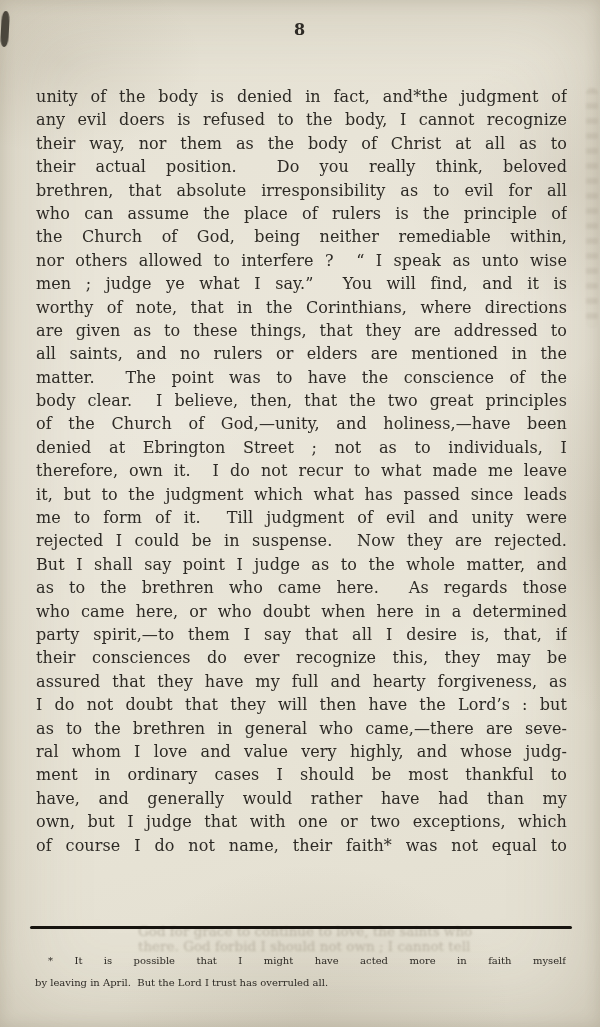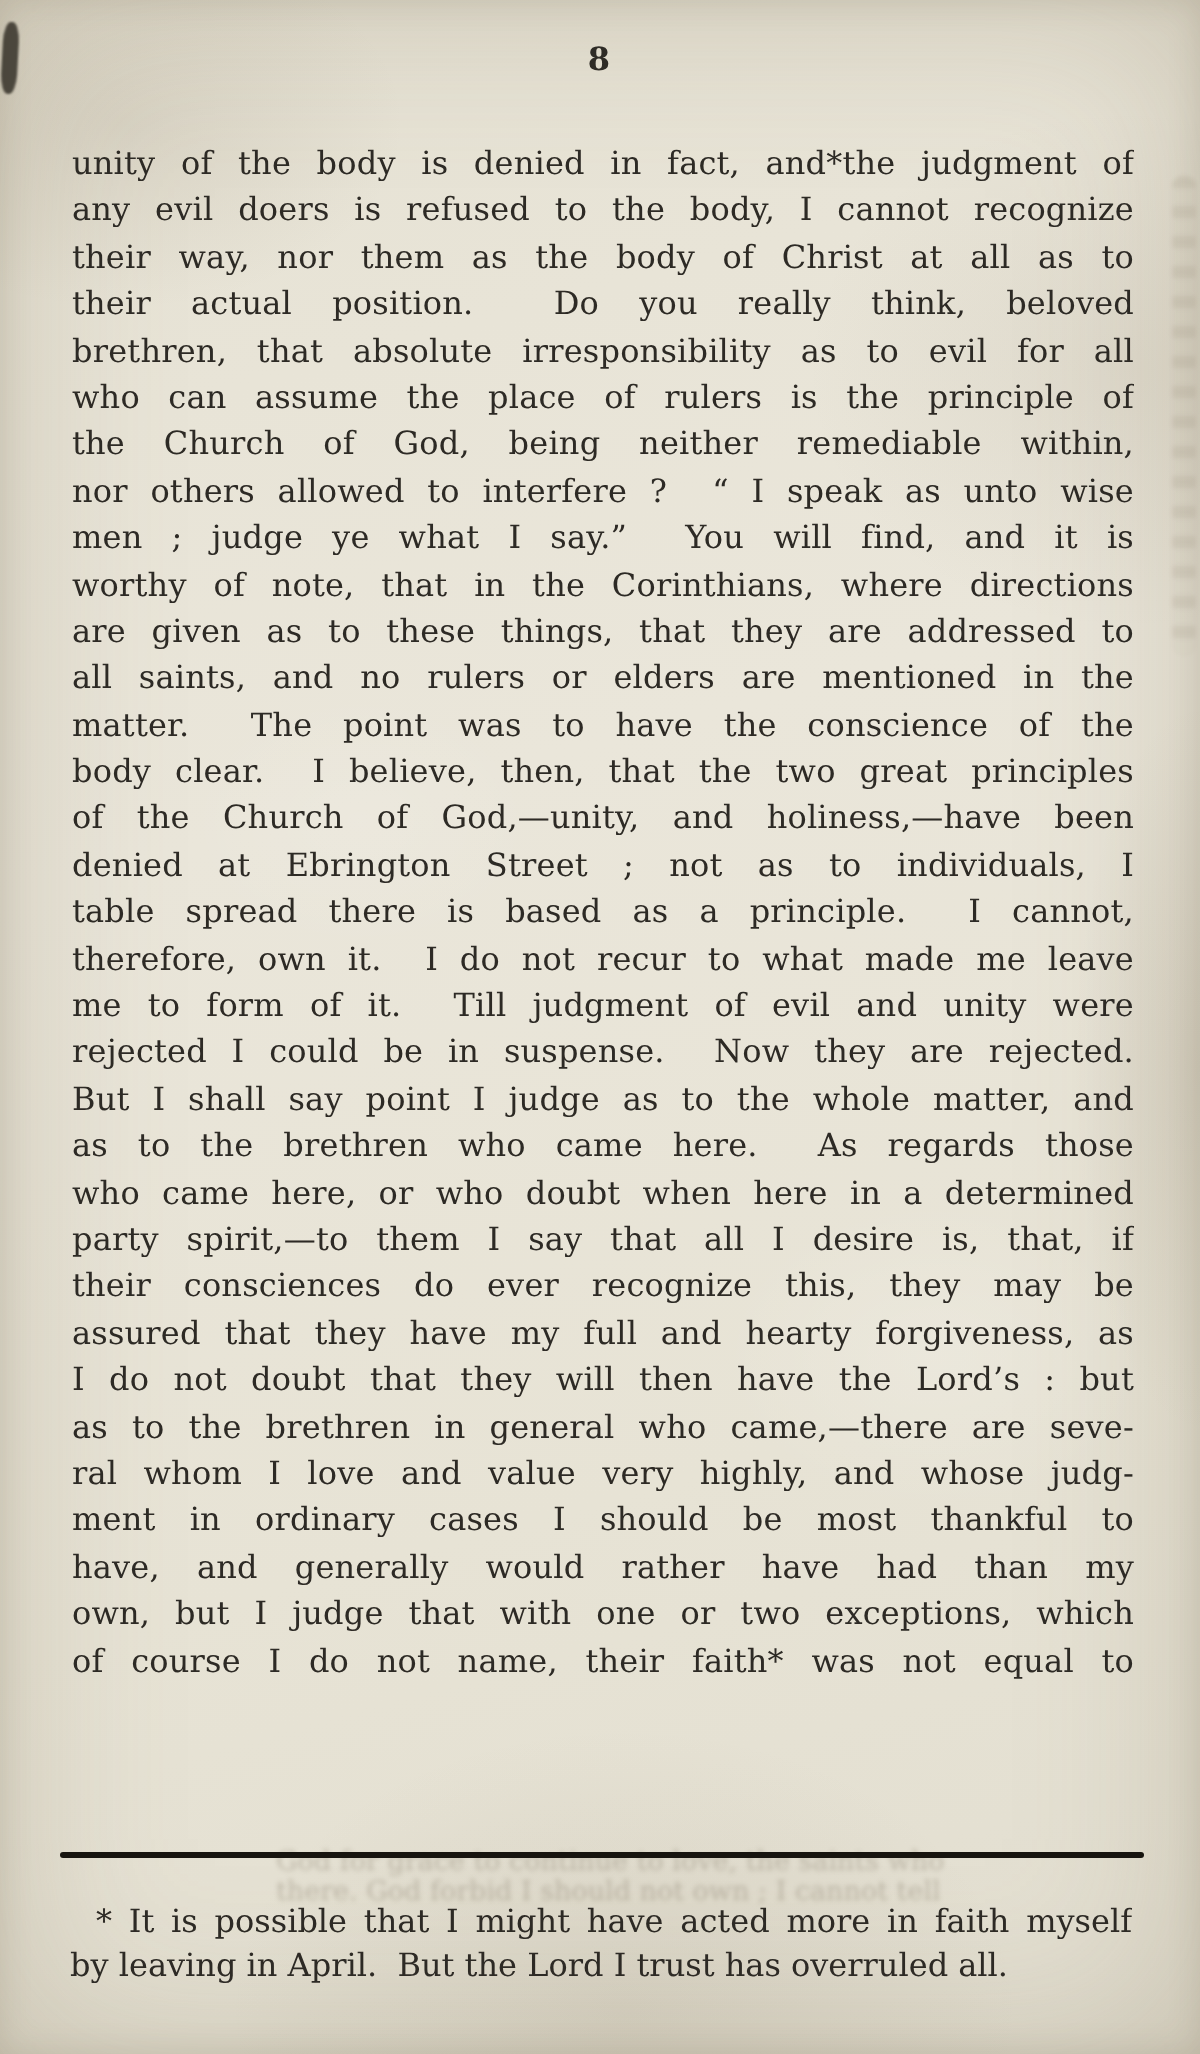--- a/index.html
+++ b/index.html
@@ -36,41 +36,41 @@
     background: repeating-linear-gradient(to bottom,
       rgba(110,95,70,.26) 0 6px, rgba(110,95,70,.05) 6px 15px);
     opacity: .45; border-radius: 5px; filter: blur(1px);
   }
   .page-number {
     position: absolute; top: 20px; left: 0; width: 100%;
     text-align: center; font-size: 16px; font-weight: bold;
     color: #2e2b26; letter-spacing: 1px;
   }
   .body-text {
-    position: absolute; top: 70px; left: 36px; width: 531px;
+    position: absolute; top: 85px; left: 36px; width: 531px;
     color: #2d2a25; font-size: 16px; letter-spacing: .1px;
   }
   .text-line {
     height: 23.4px; line-height: 23.4px;
     text-align: justify; text-align-last: justify;
     overflow: hidden; white-space: nowrap;
   }
   .ghost-text {
     position: absolute; top: 924px; left: 138px; width: 420px;
     color: #6e6350; opacity: .34; filter: blur(1.2px);
     font-size: 13.5px; line-height: 15px;
   }
   .ghost-line { white-space: nowrap; overflow: hidden; }
   .footnote-rule {
     position: absolute; top: 926px; left: 30px; width: 542px; height: 3px;
     background: #17140f; border-radius: 2px; z-index: 2;
   }
   .footnote {
     position: absolute; top: 950px; left: 35px; width: 531px;
-    color: #2d2a25; font-size: 16px; z-index: 3;
+    color: #2d2a25; font-size: 10px; z-index: 3;
   }
   .footnote-line {
     line-height: 21.5px; text-align: justify; overflow: hidden;
   }
   .footnote-line.justify-full { text-align-last: justify; }
   .footnote-line.first { text-indent: 13px; }
 </style>
 </head>
 <body>
 
@@ -91,22 +91,22 @@
       <div class="text-line">the Church of God, being neither remediable within,</div>
       <div class="text-line">nor others allowed to interfere ?&nbsp; “ I speak as unto wise</div>
       <div class="text-line">men ; judge ye what I say.”&nbsp; You will find, and it is</div>
       <div class="text-line">worthy of note, that in the Corinthians, where directions</div>
       <div class="text-line">are given as to these things, that they are addressed to</div>
       <div class="text-line">all saints, and no rulers or elders are mentioned in the</div>
       <div class="text-line">matter.&nbsp; The point was to have the conscience of the</div>
       <div class="text-line">body clear.&nbsp; I believe, then, that the two great principles</div>
       <div class="text-line">of the Church of God,—unity, and holiness,—have been</div>
       <div class="text-line">denied at Ebrington Street ; not as to individuals, I</div>
-      <div class="text-line">table spread there is based as a principle.&nbsp; I cannot,</div>
       <div class="text-line">therefore, own it.&nbsp; I do not recur to what made me leave</div>
+      <div class="text-line">it, but to the judgment which what has passed since leads</div>
       <div class="text-line">me to form of it.&nbsp; Till judgment of evil and unity were</div>
       <div class="text-line">rejected I could be in suspense.&nbsp; Now they are rejected.</div>
       <div class="text-line">But I shall say point I judge as to the whole matter, and</div>
       <div class="text-line">as to the brethren who came here.&nbsp; As regards those</div>
       <div class="text-line">who came here, or who doubt when here in a determined</div>
       <div class="text-line">party spirit,—to them I say that all I desire is, that, if</div>
       <div class="text-line">their consciences do ever recognize this, they may be</div>
       <div class="text-line">assured that they have my full and hearty forgiveness, as</div>
       <div class="text-line">I do not doubt that they will then have the Lord’s : but</div>
       <div class="text-line">as to the brethren in general who came,—there are seve-</div>

